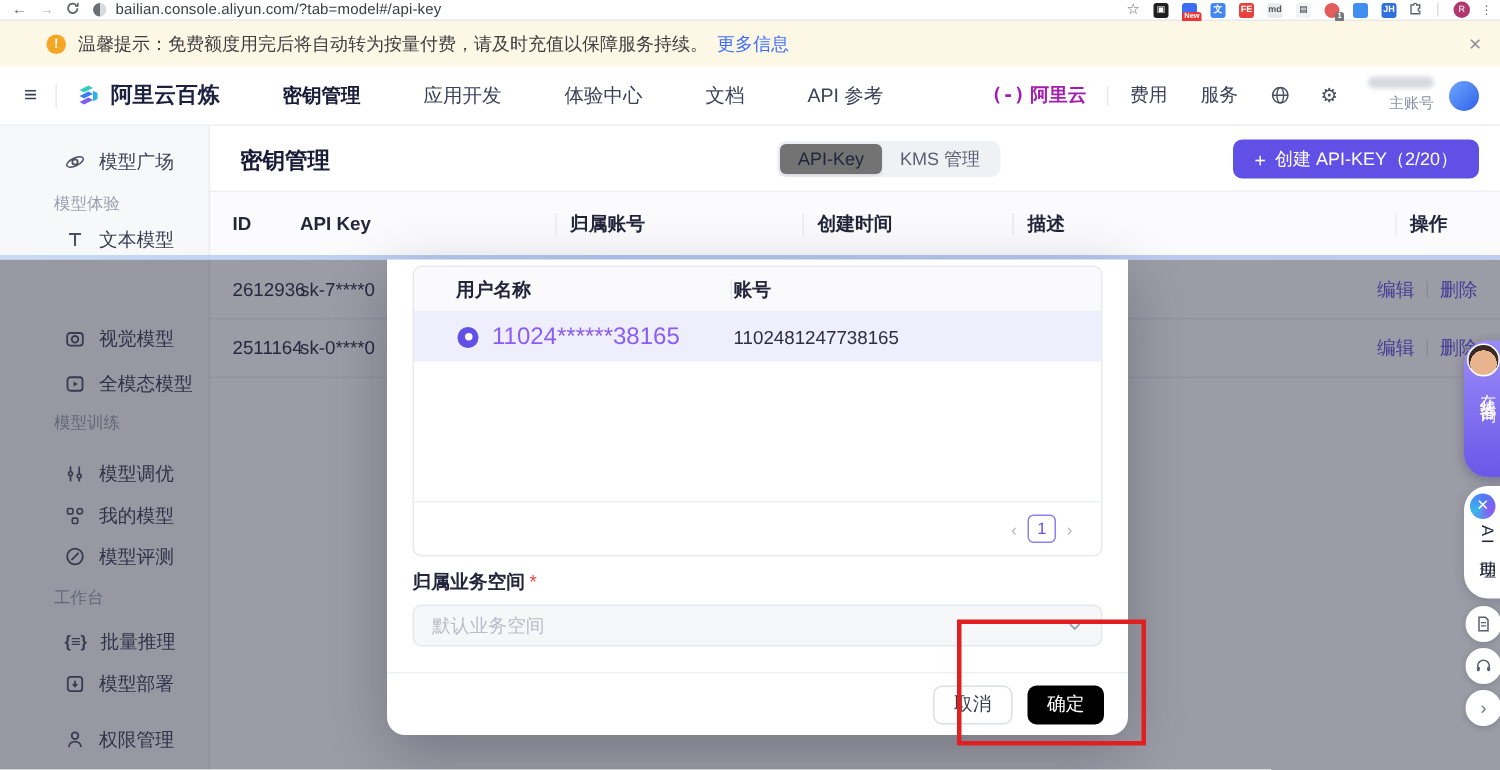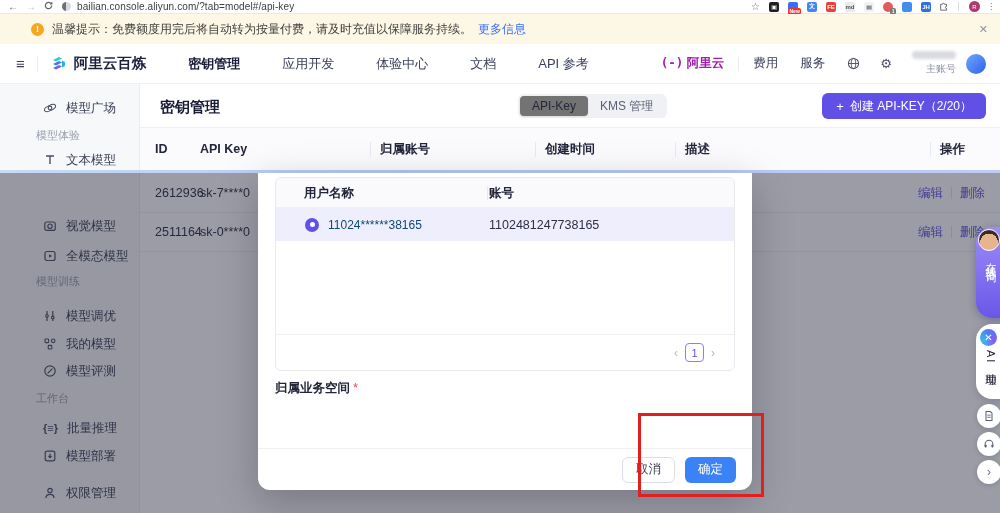--- a/index.html
+++ b/index.html
@@ -108,39 +108,39 @@
     border:1px solid #e8e9ef; border-radius:6px; overflow:hidden; }
   .ubox-hd { position:relative; height:30px; background:#fafafc; border-bottom:1px solid #eef0f3; }
   .uth { position:absolute; top:0; height:30px; line-height:30px; font-size:12.5px;
     font-weight:bold; color:#23263b; }
   .ubox-hd .col-sep { position:absolute; left:211px; top:8px; width:1px; height:14px; background:#e6e8ee; }
   .urow { position:relative; height:33px; background:#efeefc; display:flex; align-items:center; }
   .radio { width:14px; height:14px; border-radius:50%; background:#6150e6; margin-left:29px;
     position:relative; flex:none; cursor:pointer; }
   .radio::after { content:""; position:absolute; left:4.5px; top:4.5px; width:5px; height:5px;
     border-radius:50%; background:#fff; }
-  .urow .uname { font-size:12px; color:#0c4a6e; margin-left:9px; }
+  .urow .uname { font-size:16px; color:#8b5cf6; margin-left:9px; }
   .urow .uacct { position:absolute; left:213px; font-size:12.5px; color:#2c2f45; }
   .pager { position:absolute; left:0; bottom:0; width:458px; height:36px; border-top:1px solid #eef0f3;
     display:flex; align-items:center; justify-content:flex-end; padding-right:12px; }
   .pg-arrow { font-size:12px; color:#b7bac6; margin:0 7px; cursor:pointer; }
   .pg-num { width:19px; height:19px; border:1px solid #8b80ee; border-radius:4px; color:#6150e6;
     font-size:11px; display:flex; align-items:center; justify-content:center; cursor:pointer; }
   .ws-label { position:absolute; left:17px; top:207px; font-size:12.5px; font-weight:bold; color:#23263b; }
   .req { color:#e24a4a; margin-left:3px; font-weight:normal; }
   .ws-select { position:absolute; left:17px; top:230px; width:460px; height:28px;
     background:#f6f7f9; border:1px solid #e7e8ec; border-radius:6px; display:flex;
     align-items:center; padding:0 12px; cursor:not-allowed; }
   .ws-value { font-size:12.5px; color:#b9bdc9; flex:1; }
   .m-footer { position:absolute; left:0; top:275px; width:494px; height:42px;
     border-top:1px solid #eef0f3; display:flex; align-items:center; justify-content:flex-end; }
   .btn { height:26px; padding:0 13px; border-radius:6px; font-size:12.5px; display:flex;
     align-items:center; cursor:pointer; white-space:nowrap; }
   .btn-cancel { background:#fff; border:1px solid #dcdee6; color:#383b4a; margin-right:10px; }
-  .btn-confirm { background:#3b82f6; color:#fff; margin-right:16px; }
+  .btn-confirm { background:#000000; color:#fff; margin-right:16px; }
 
   
   .red-rect { left:638px; top:413px; width:126px; height:84px; border:3px solid #e02020;
     z-index:60; background:transparent; }
 
   
   .fw { z-index:40; }
   .consult { left:976px; top:227px; width:34px; height:91px; border-radius:16px 0 0 16px;
     background:linear-gradient(180deg,#9c8cf8,#6a57e8); box-shadow:0 2px 8px rgba(30,20,90,.3); }
   .consult .face { position:absolute; left:2px; top:2px; width:22px; height:22px; border-radius:50%;
@@ -399,20 +399,26 @@
       </div>
       <div class="pager">
         <span class="pg-arrow">‹</span>
         <span class="pg-num">1</span>
         <span class="pg-arrow">›</span>
       </div>
     </div>
     <div class="ws-label">
       <span>归属业务空间</span><span class="req">*</span>
     </div>
+    <div class="ws-select">
+      <span class="ws-value">默认业务空间</span>
+      <svg width="11" height="11" viewBox="0 0 12 12">
+          <path d="M2.5 4.5L6 8l3.5-3.5" fill="none" stroke="#9aa0ad" stroke-width="1.3"></path>
+        </svg>
+    </div>
     <div class="m-footer">
       <span class="btn btn-cancel">取消</span>
       <span class="btn btn-confirm">确定</span>
     </div>
   </div>
 
   <div class="abs fw consult">
     <span class="face"></span>
     <span class="vtxt">在线咨询</span>
   </div>

